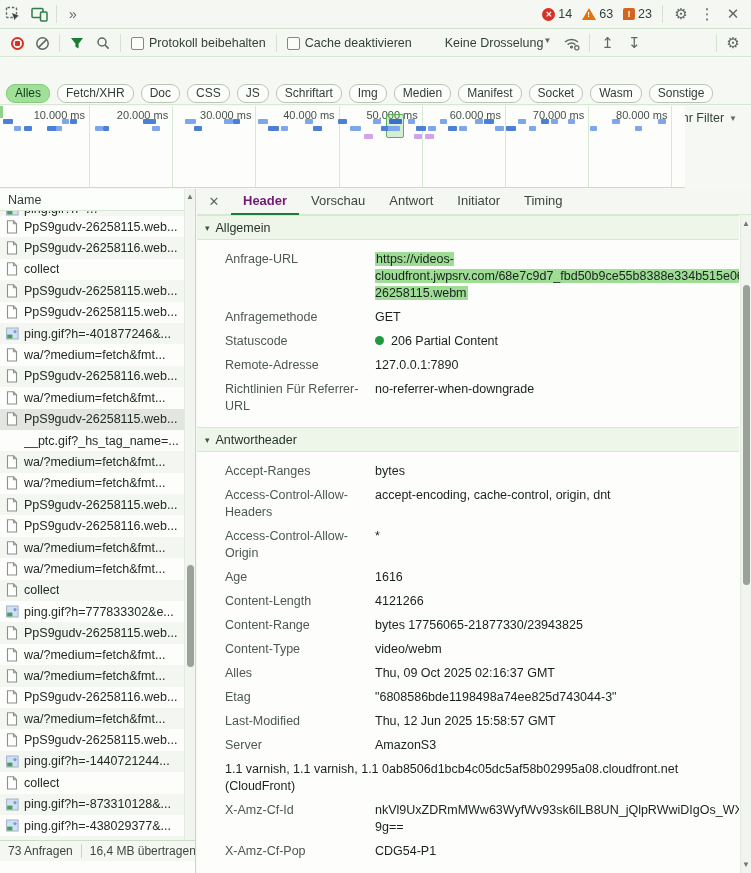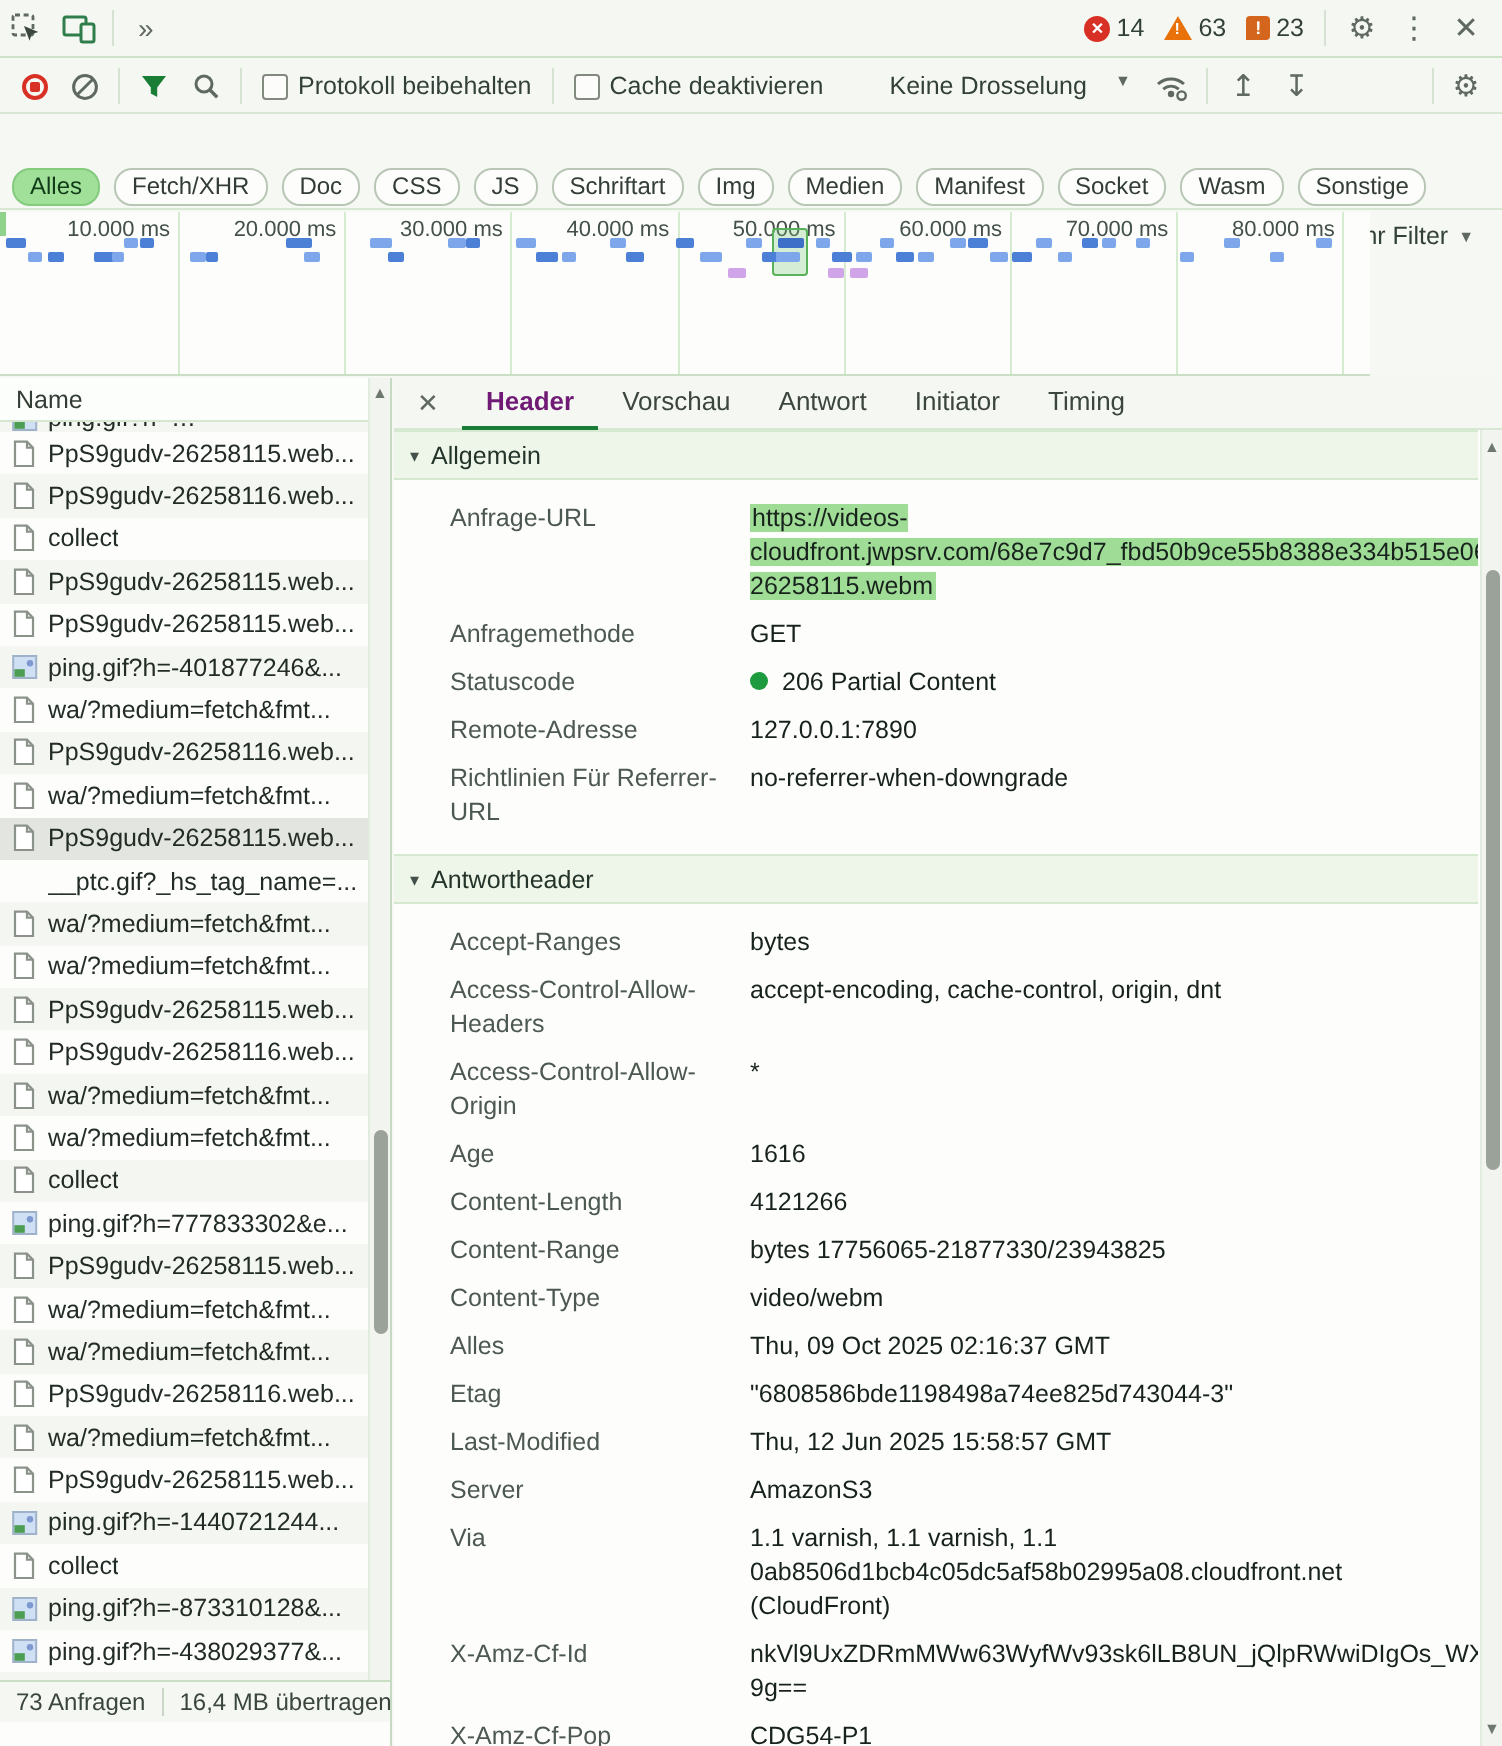--- a/index.html
+++ b/index.html
@@ -28,21 +28,21 @@
     font-weight:bold; display:flex; align-items:center; justify-content:center; }
   .glyph-btn { font-size:15px; color:#5f6862; width:24px; height:24px; display:flex; align-items:center; justify-content:center; cursor:pointer; }
 
   
   .net-toolbar { position:absolute; left:0; top:30px; width:751px; height:27px; background:#f5f8f2;
     border-bottom:1px solid #d8e7d3; display:flex; align-items:center; padding:0 6px; font-size:12.5px; color:#33403a; }
   .record { width:13px; height:13px; border:2px solid #d93025; border-radius:50%; display:flex; align-items:center; justify-content:center; margin:0 5px; cursor:pointer; flex:none; }
   .record-inner { width:5px; height:5px; background:#d93025; border-radius:1px; }
   .cb-group { display:flex; align-items:center; gap:5px; margin:0 6px; cursor:pointer; white-space:nowrap; }
   .checkbox { width:13px; height:13px; border:1.5px solid #82897f; border-radius:2px; background:#fcfdfb; flex:none; }
-  .select { display:flex; align-items:flex-start; gap:14px; margin:0 8px; cursor:pointer; white-space:nowrap;padding-left:19px; }
+  .select { display:flex; align-items:flex-start; margin:0 8px; cursor:pointer; white-space:nowrap;padding-left:19px; }
   .dd-arrow { font-size:8px; color:#5f6862; }
   .arrow-glyph { font-size:15px; color:#5f6862; margin:0 7px; cursor:pointer; }
 
   
   .filter-row { position:absolute; left:0; top:58px; width:751px; height:24px; background:#f6f9f3;
     display:flex; align-items:center; padding:0 8px; font-size:12.5px; color:#33403a;margin-top:48px; }
   .filter-pill { flex:none; width:538px; height:20px; border:1px solid #d3dfcf; border-radius:11px; background:#fdfefc;
     display:flex; align-items:center; padding:0 8px; gap:6px; }
   .filter-pill input { border:none; outline:none; background:transparent; font-size:12.5px; color:#33403a; width:100%;
     font-family:"Liberation Sans",sans-serif; }
@@ -684,21 +684,20 @@
           </div>
           <div class="kv">
             <div class="k">Last-Modified</div>
             <div class="v"><span>Thu, 12 Jun 2025 15:58:57 GMT</span></div>
           </div>
           <div class="kv">
             <div class="k">Server</div>
             <div class="v"><span>AmazonS3</span></div>
           </div>
           <div class="kv">
-            <div class="k">Via</div>
             <div class="v"><span>1.1 varnish, 1.1 varnish, 1.1 0ab8506d1bcb4c05dc5af58b02995a08.cloudfront.net (CloudFront)</span></div>
           </div>
           <div class="kv">
             <div class="k">X-Amz-Cf-Id</div>
             <div class="v"><span>nkVl9UxZDRmMWw63WyfWv93sk6lLB8UN_jQlpRWwiDIgOs_WXWT-9g==</span></div>
           </div>
           <div class="kv">
             <div class="k">X-Amz-Cf-Pop</div>
             <div class="v"><span>CDG54-P1</span></div>
           </div>

